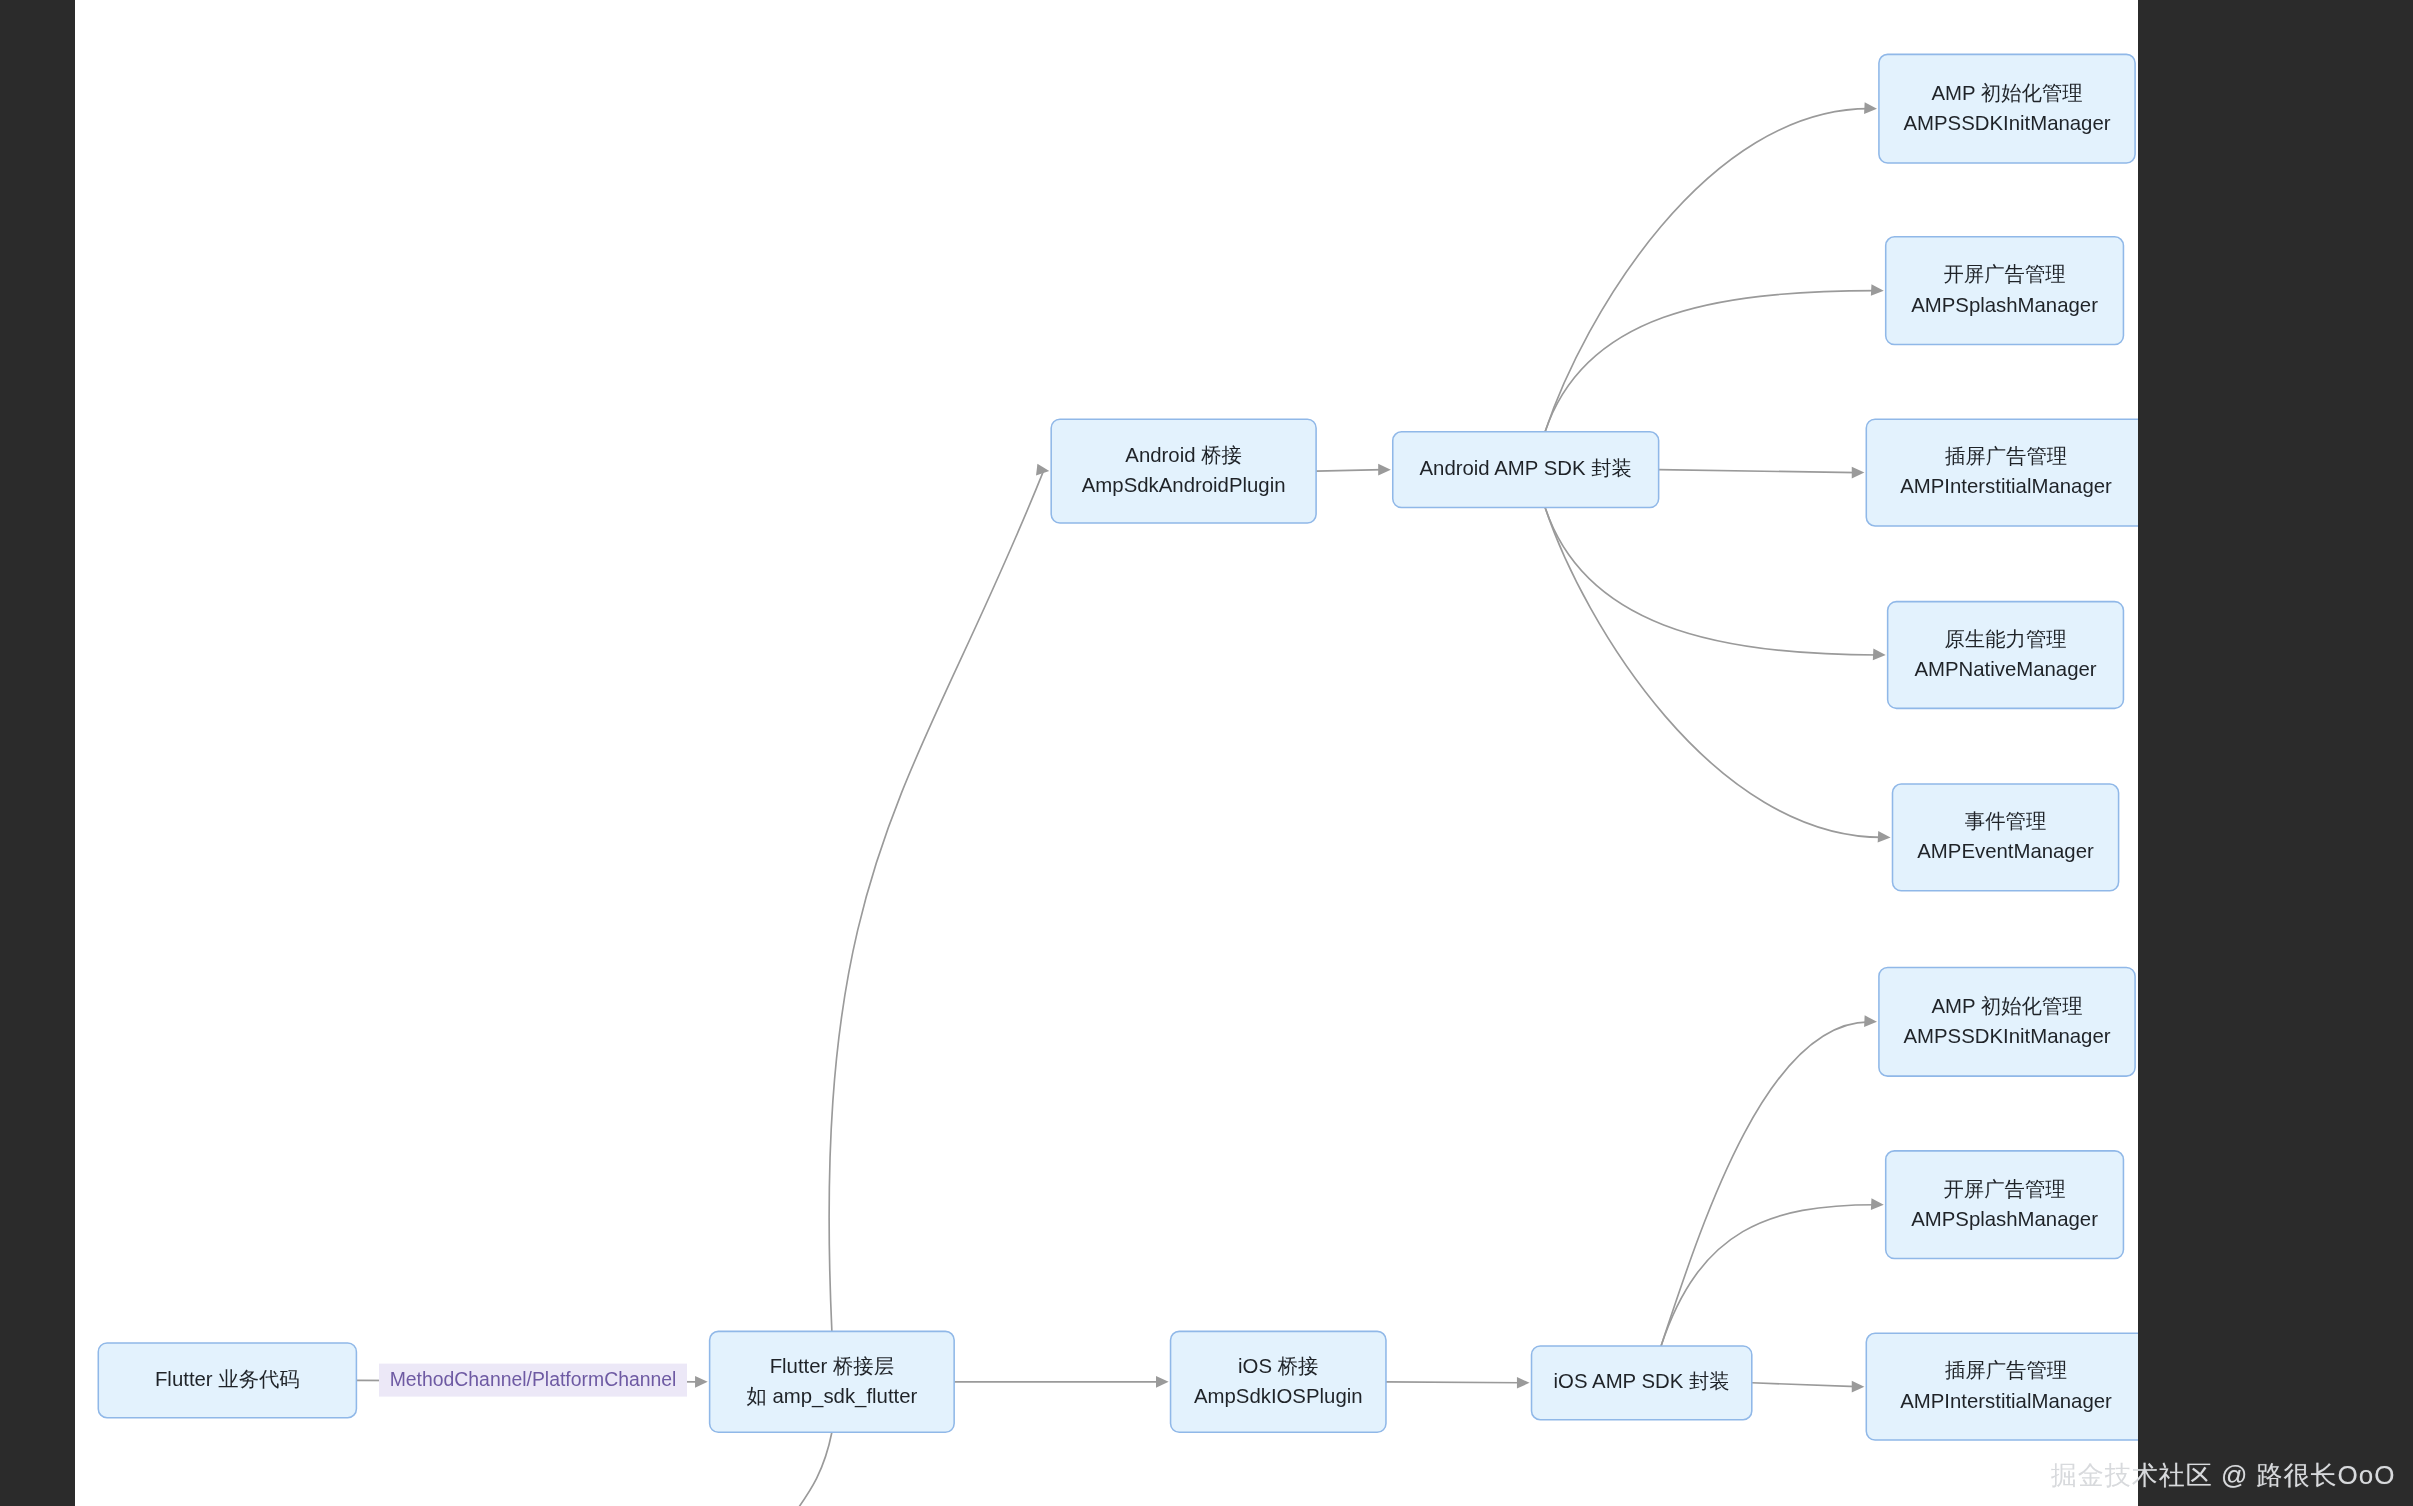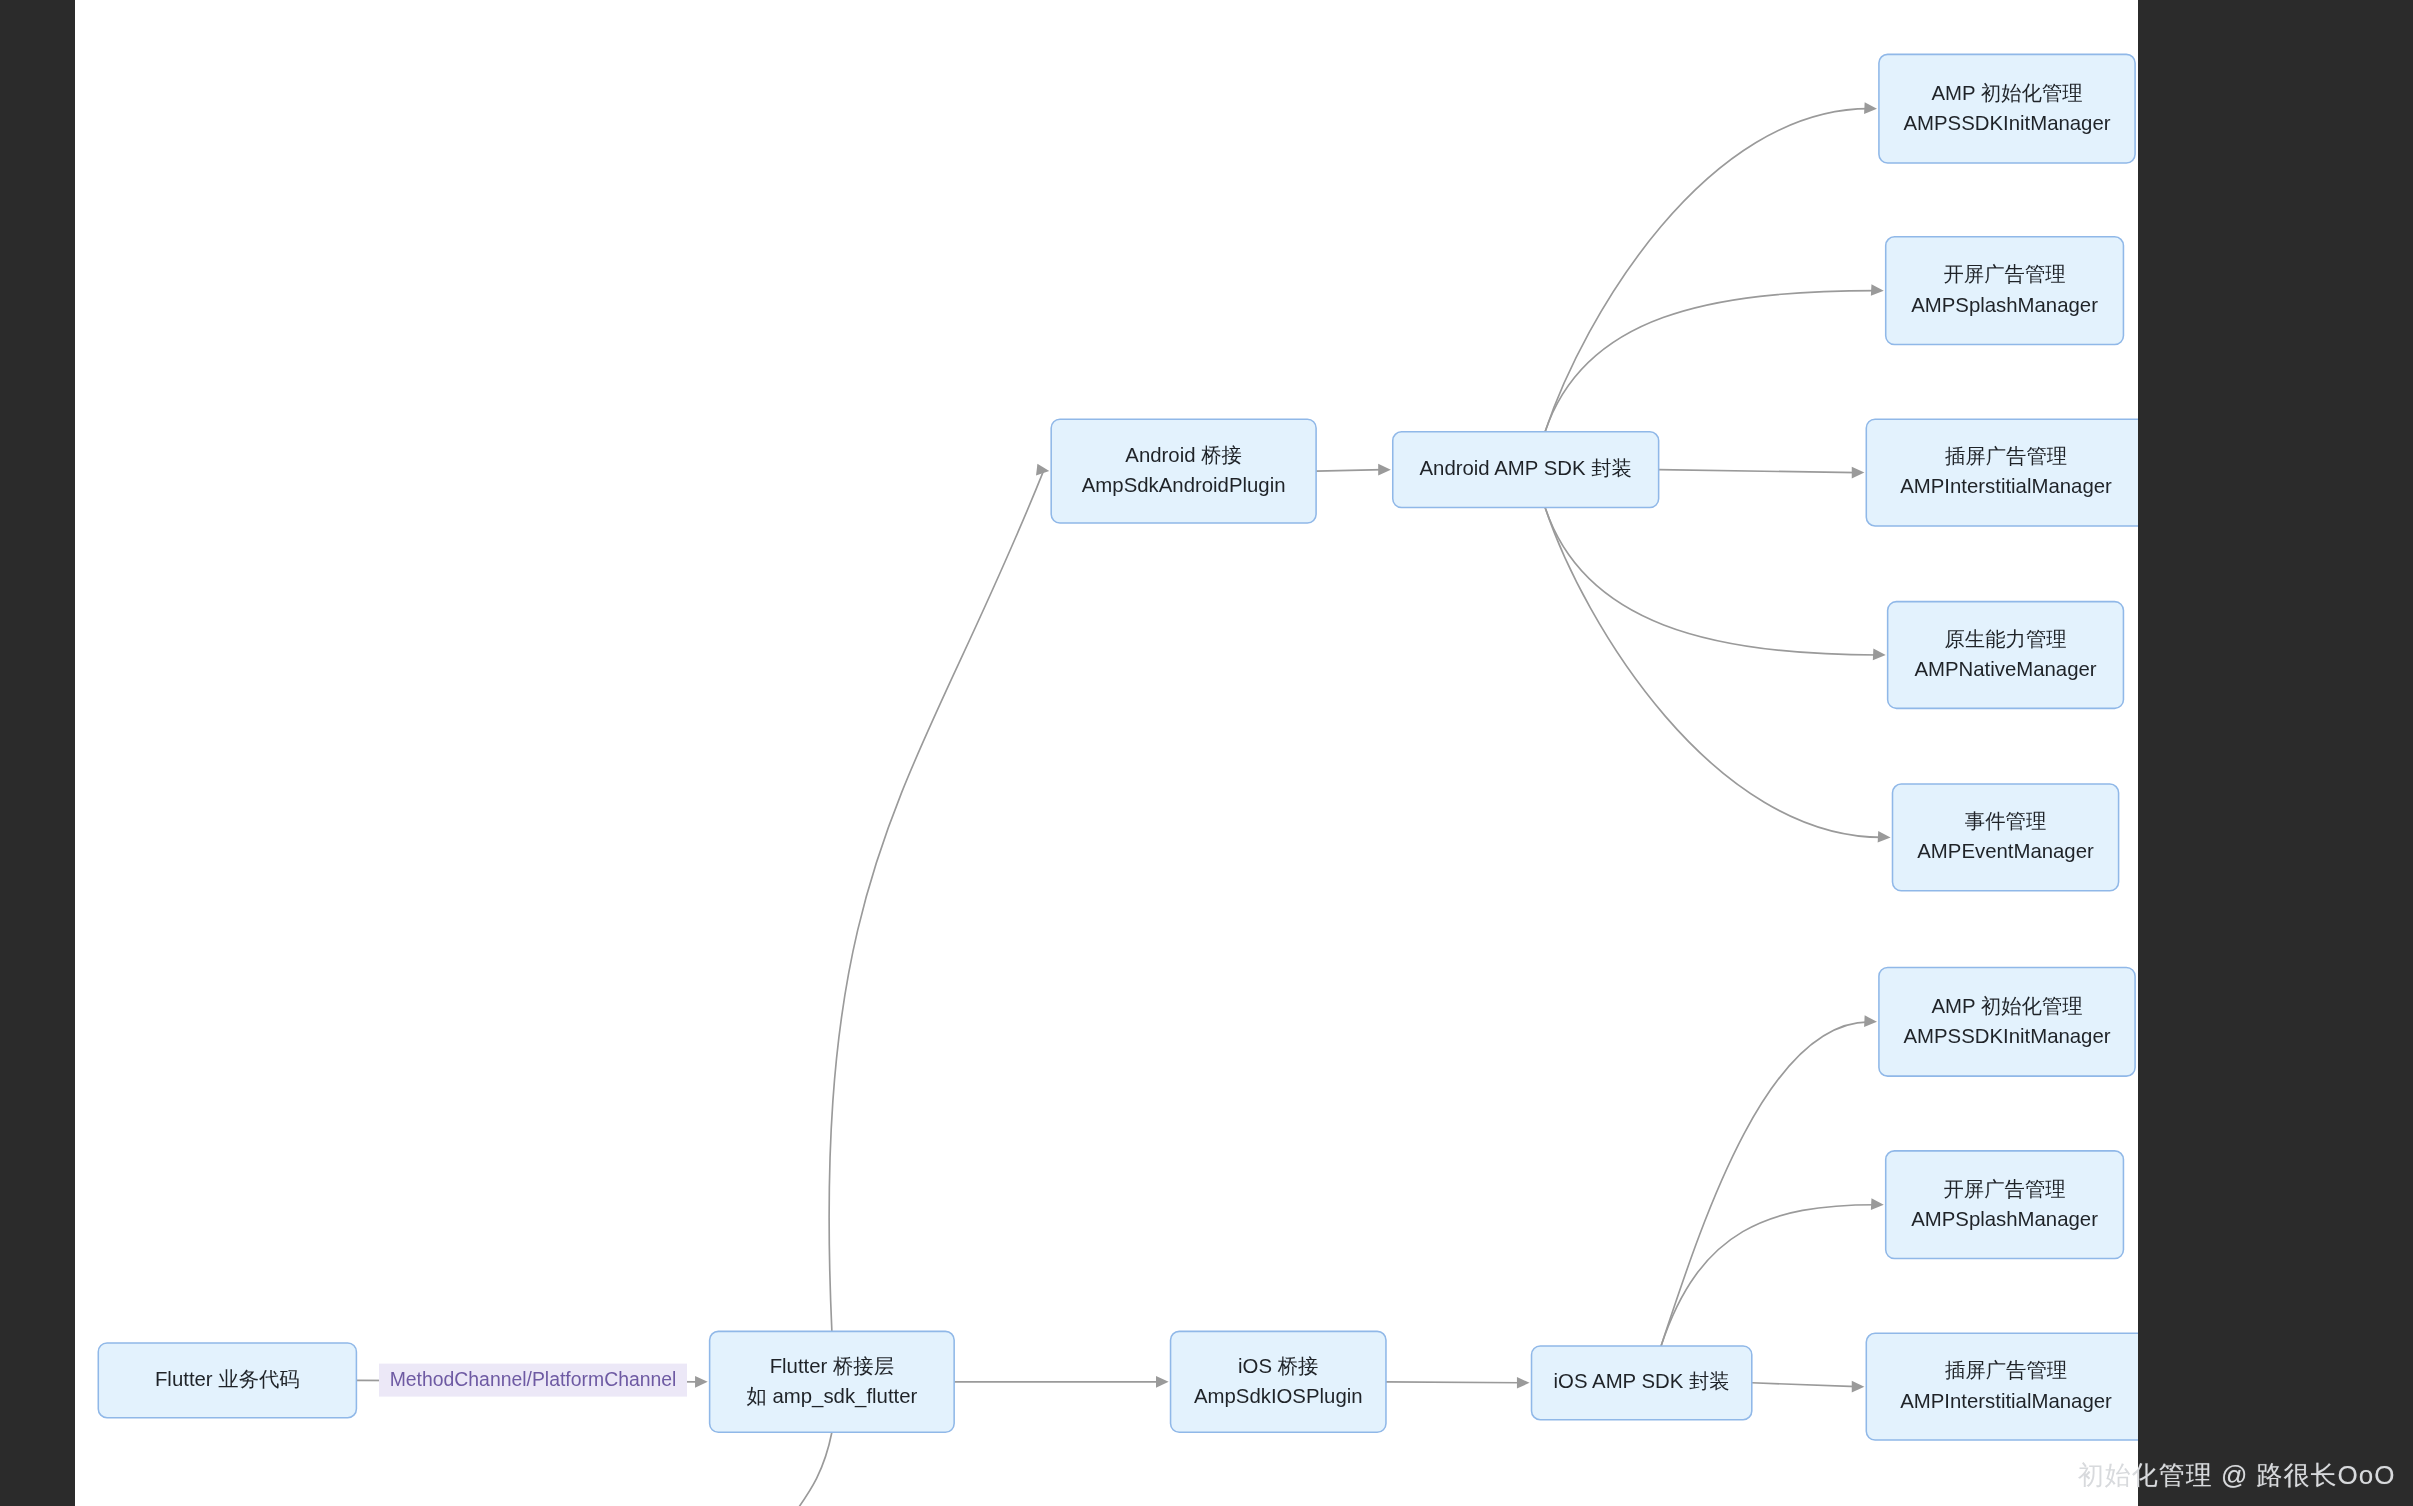--- a/index.html
+++ b/index.html
@@ -214,15 +214,15 @@
           </g>
         </g>
       <g id="edge-labels-layer">
           <g>
             <rect x="313.3" y="1405.25" width="317.4" height="34" class="edge-label-bg"></rect>
             <text x="472" y="1423.25" class="edge-label-text">MethodChannel/PlatformChannel</text>
           </g>
         </g>
     </svg>
   </div>
-  <div class="watermark">初始化管理 @ 路很长OoO</div>
+  <div class="watermark">掘金技术社区 @ 路很长OoO</div>
 </div>
 
 
 </body></html>

